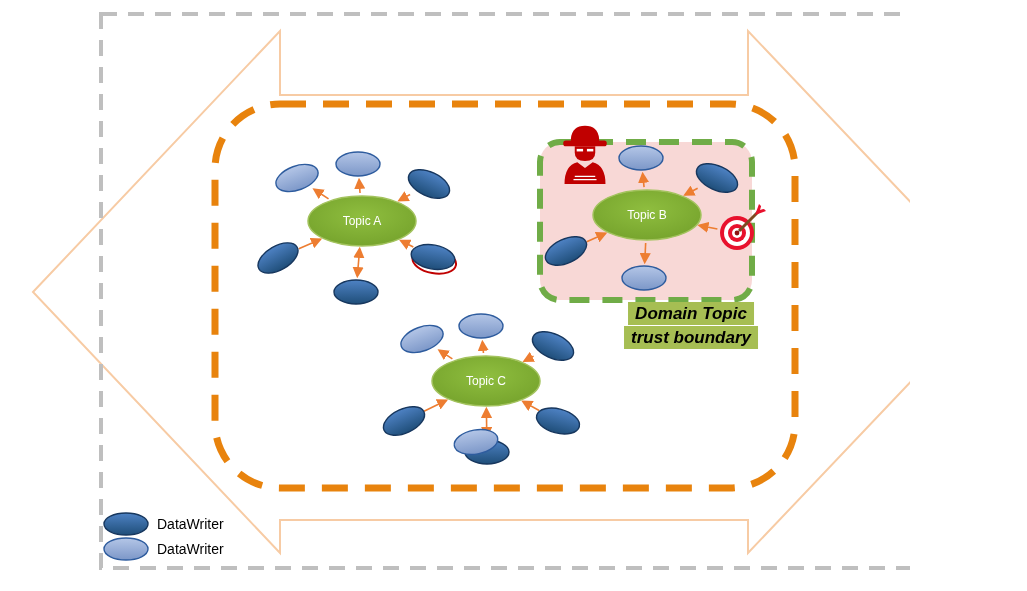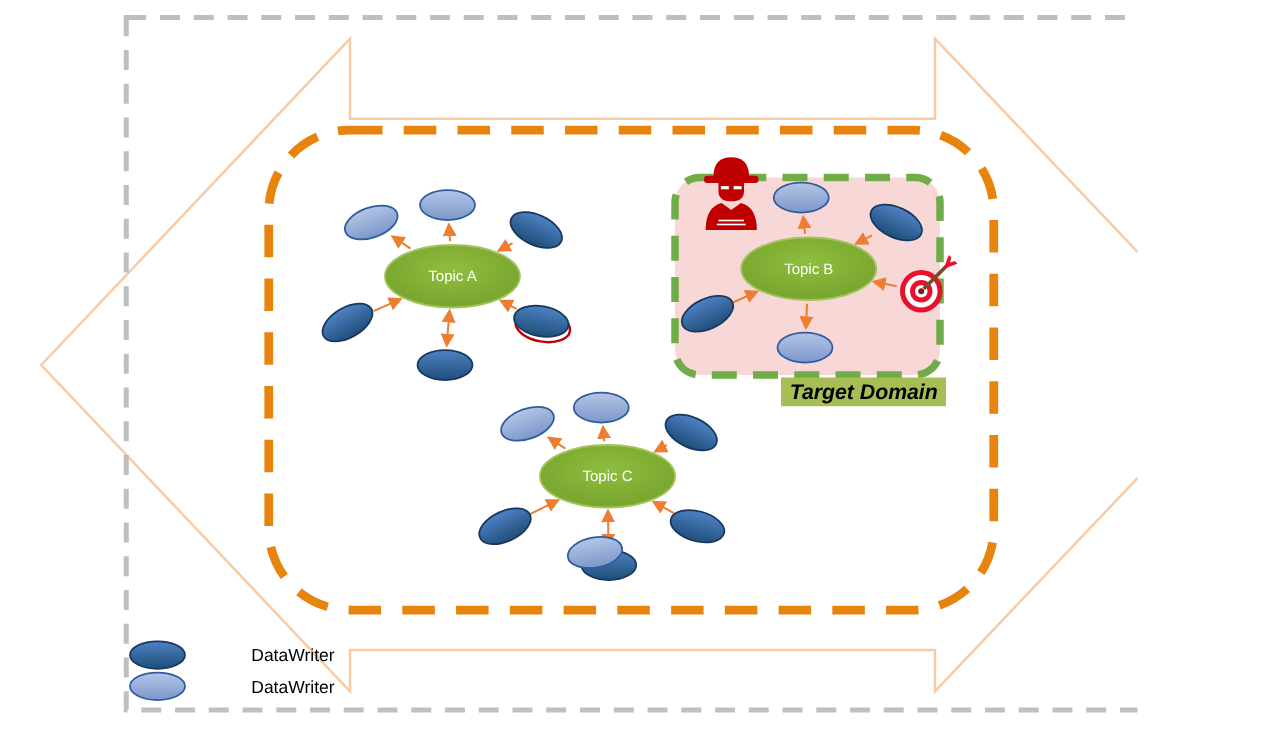--- a/index.html
+++ b/index.html
@@ -4,21 +4,21 @@
 <style>
   * { margin:0; padding:0; box-sizing:border-box; }
   html,body { background:#ffffff; font-family:"Liberation Sans", sans-serif; }
   .canvas { position:relative; width:910px; height:591px; background:#ffffff; overflow:hidden; }
   .canvas > svg { position:absolute; left:0; top:0; }
   svg text { font-family:"Liberation Sans", sans-serif; }
   .overlay-label { position:absolute; font-weight:bold; font-style:italic; font-size:17px; color:#000; white-space:nowrap; }
   .domain-label { left:516px; top:494px; transform:translateX(-50%); padding:2px 10px; line-height:22px; }
   .topic-label { left:691px; top:302px; transform:translateX(-50%); text-align:center; }
   .topic-label span { display:inline-block; padding:0 7px; line-height:23px; margin-bottom:1px; }
-  .legend-label { position:absolute; font-size:14px; color:#000; line-height:16px;margin-left:44px; }
+  .legend-label { position:absolute; font-size:14px; color:#000; line-height:16px; }
   .legend-label.writer { left:157px; top:516px; }
   .legend-label.reader { left:157px; top:541px; }
 </style>
 </head>
 <body>
 
 <div class="canvas">
 
   <svg width="1027" height="591" viewBox="0 0 1027 591">
     <defs>
@@ -122,18 +122,19 @@
     </g>
 
     <g>
       <ellipse cx="126" cy="524" rx="22" ry="11" fill="url(#gradWriter)" stroke-width="1.4" stroke="#17375E"></ellipse>
       <ellipse cx="126" cy="549" rx="22" ry="11" fill="url(#gradReader)" stroke-width="1.4" stroke="#2E5C9E"></ellipse>
     </g>
   </svg>
 
 
   <div class="overlay-label topic-label">
-    <span style="background-color: rgb(166, 190, 83);">Target Domain</span><br>
+    <span style="background-color: rgb(166, 190, 83);">Domain Topic</span><br>
+    <span style="background-color: rgb(166, 190, 83);">trust boundary</span>
   </div>
 
   <div class="legend-label writer">DataWriter</div>
   <div class="legend-label reader">DataWriter</div>
 </div>
 
 </body></html>

